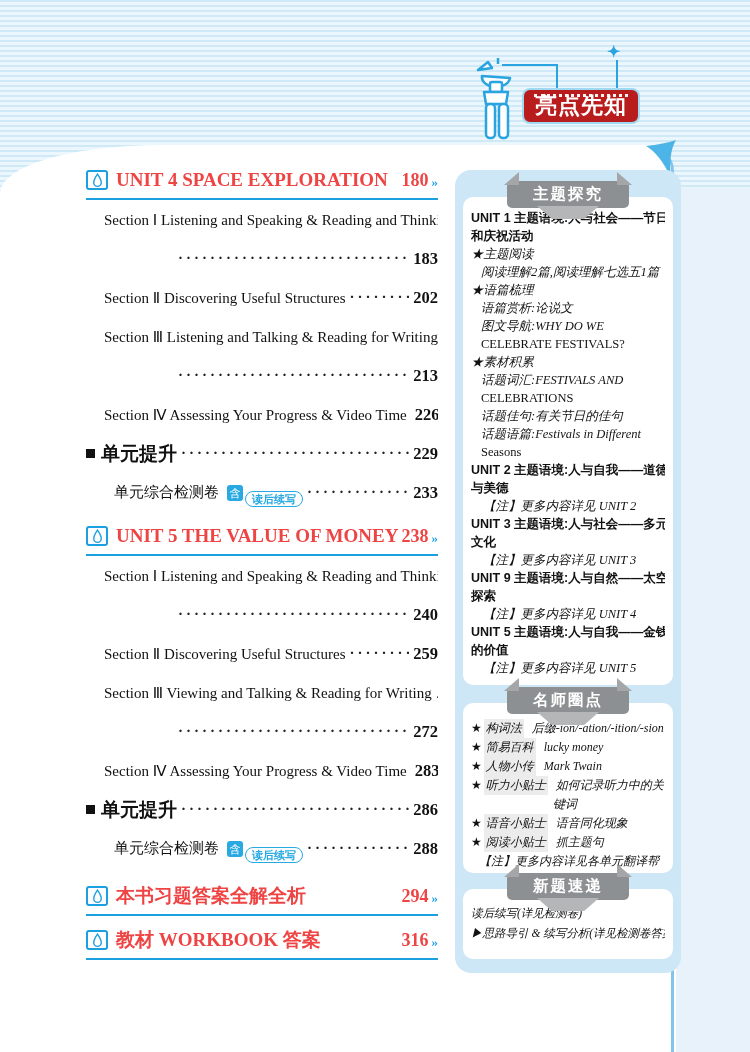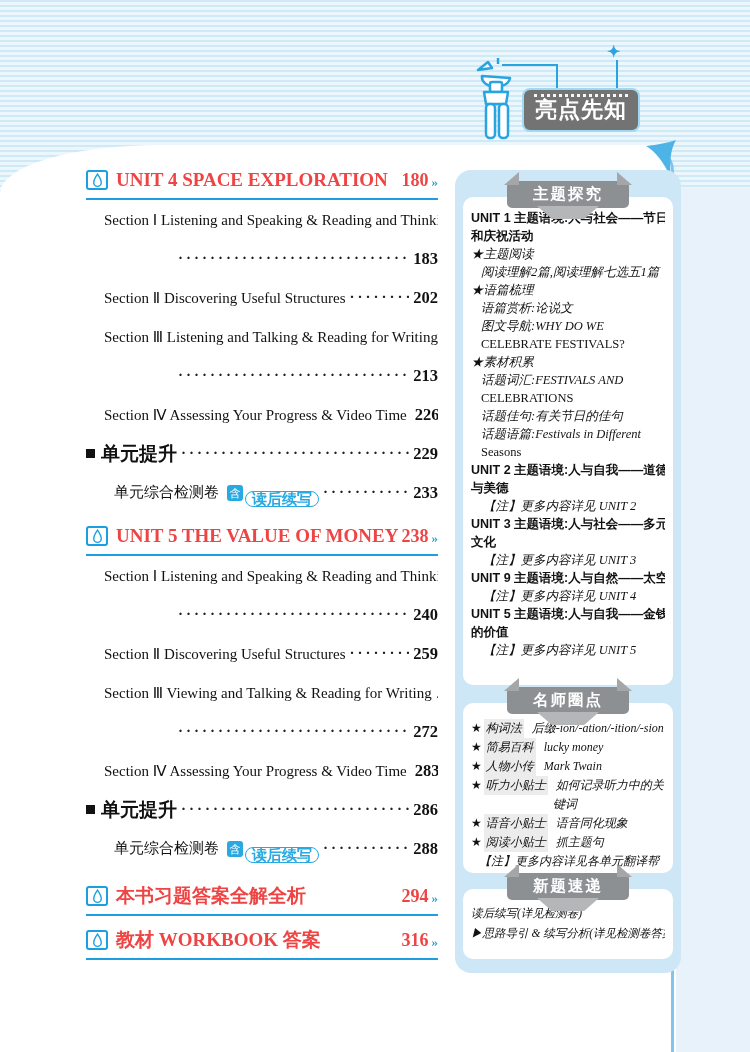--- a/index.html
+++ b/index.html
@@ -27,22 +27,22 @@
     border-top-right-radius:26px;
   }
   .fold { position:absolute; left:644px; top:140px; }
   
   .mascot { position:absolute; left:468px; top:56px; }
   .wire-h { position:absolute; left:502px; top:64px; width:56px; height:2px; background:#2aa4e0; }
   .wire-v { position:absolute; left:556px; top:64px; width:2px; height:28px; background:#2aa4e0; }
   .antenna { position:absolute; left:616px; top:60px; width:2px; height:32px; background:#2aa4e0; }
   .sparkle { position:absolute; left:607px; top:42px; color:#2aa4e0; font-size:16px; font-weight:bold; }
   .banner-badge {
-    position:absolute; left:522px; top:88px; width:118px; height:44px;
-    background:#737373; border-radius:8px; border:2px solid #9fd9f2;
+    position:absolute; left:522px; top:88px; width:118px; height:36px;
+    background:#b91c1c; border-radius:8px; border:2px solid #9fd9f2;
     display:flex; align-items:center; justify-content:center;
     color:#ffffff; font-weight:bold; font-size:22px; letter-spacing:1px;
   }
   .banner-badge::before {
     content:""; position:absolute; left:10px; right:10px; top:4px;
     border-top:3px dotted rgba(255,255,255,.95);
   }
   
   .toc { position:absolute; left:86px; top:162px; width:352px; }
   .uhead {
@@ -85,21 +85,21 @@
     content:""; position:absolute; left:-5px; top:2px; width:3px; height:5px; background:#111;
   }
   .trow.exam { padding-left:28px; }
   .trow .tag {
     flex:none; width:16px; height:16px; background:#29a9e2; color:#fff;
     border-radius:3px; font-size:11px; line-height:16px; text-align:center;
     margin-left:8px; font-family:"Liberation Sans", sans-serif;
   }
   .trow .tagbox {
     flex:none; border:1.5px solid #29a9e2; color:#29a9e2; background:#fff;
-    border-radius:8px; font-size:15px; line-height:14px; padding:0 6px;
+    border-radius:8px; font-size:11px; line-height:14px; padding:0 6px;
     margin-left:2px; font-family:"Liberation Sans", sans-serif; font-weight:bold;margin-top:12px;
   }
   
   .sbar {
     position:absolute; left:455px; top:170px; width:226px; height:803px;
     background:#cde7f7; border-radius:16px;
   }
   .sbox {
     position:relative; background:#ffffff; border-radius:10px;
     margin:0 8px; padding:12px 8px 8px;
@@ -402,20 +402,21 @@
           <div class="sline kai note">【注】更多内容详见 UNIT 2</div>
 
           <div class="sline b">UNIT 3 主题语境:人与社会——多元</div>
 
           <div class="sline b">文化</div>
 
           <div class="sline kai note">【注】更多内容详见 UNIT 3</div>
 
           <div class="sline b">UNIT 9 主题语境:人与自然——太空</div>
 
+          <div class="sline b">探索</div>
 
           <div class="sline kai note">【注】更多内容详见 UNIT 4</div>
 
           <div class="sline b">UNIT 5 主题语境:人与自我——金钱</div>
 
           <div class="sline b">的价值</div>
 
           <div class="sline kai note">【注】更多内容详见 UNIT 5</div>
         </div>
     </div>

